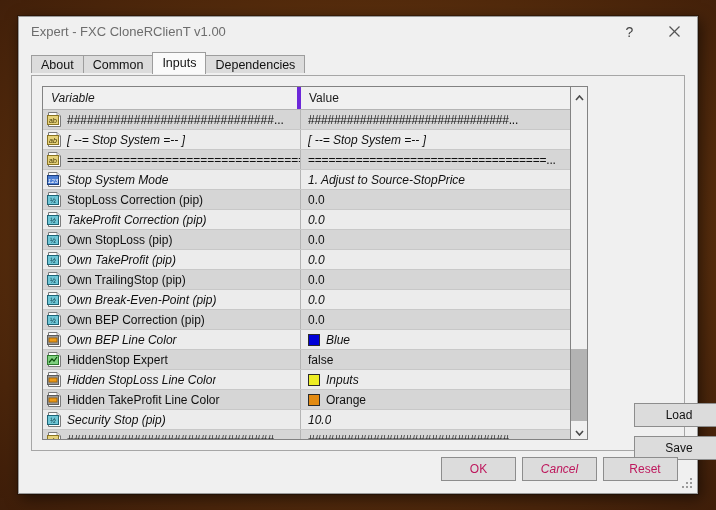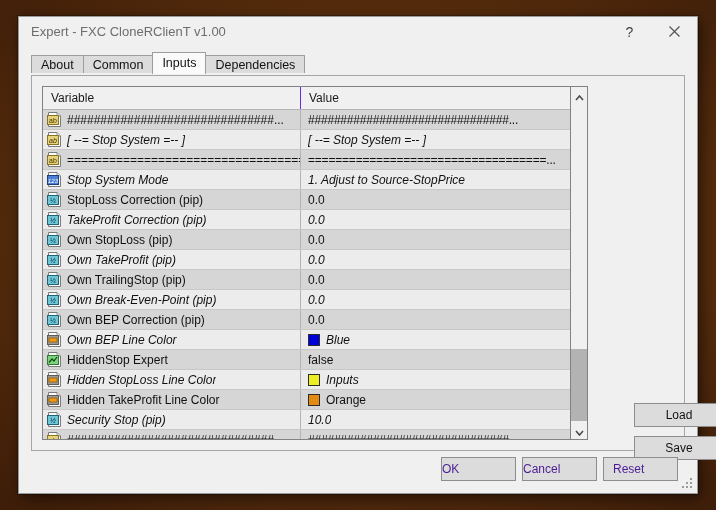--- a/index.html
+++ b/index.html
@@ -134,21 +134,21 @@
   }
   .hcell {
     font-size: 12px;
     color: #1a1a1a;
     line-height: 22px;
     padding-left: 8px;
     box-sizing: border-box;
     white-space: nowrap;
     overflow: hidden;
   }
-  .hcell.var { width: 258px; border-right: 1px solid #6d28d9; }
+  .hcell.var { width: 258px; border-right: 4px solid #6d28d9; font-style: italic; }
   .hcell.val { flex: 1; }
 
   #grid-body {
     position: relative;
     flex: 1 1 auto;
     overflow: hidden;
   }
   .row {
     display: flex;
     height: 20px;
@@ -279,27 +279,28 @@
   
   .bottombtn {
     position: absolute;
     bottom: 12px;
     width: 75px;
     height: 24px;
     background: #dcdcdc;
     border: 1px solid #8d8d8d;
     box-sizing: border-box;
     font-size: 12px;
-    color: #4c1d95;
+    color: #be185d;
     display: flex;
     align-items: center;
+    justify-content: center;
     cursor: default;
   }
   #btn-ok { right: 181px; }
-  #btn-cancel { right: 100px; }
+  #btn-cancel { right: 100px; font-style: italic; }
   #btn-reset { right: 19px; padding-left: 9px; }
 
   
   #grip {
     position: absolute;
     right: 3px;
     bottom: 3px;
     width: 12px;
     height: 12px;
   }

